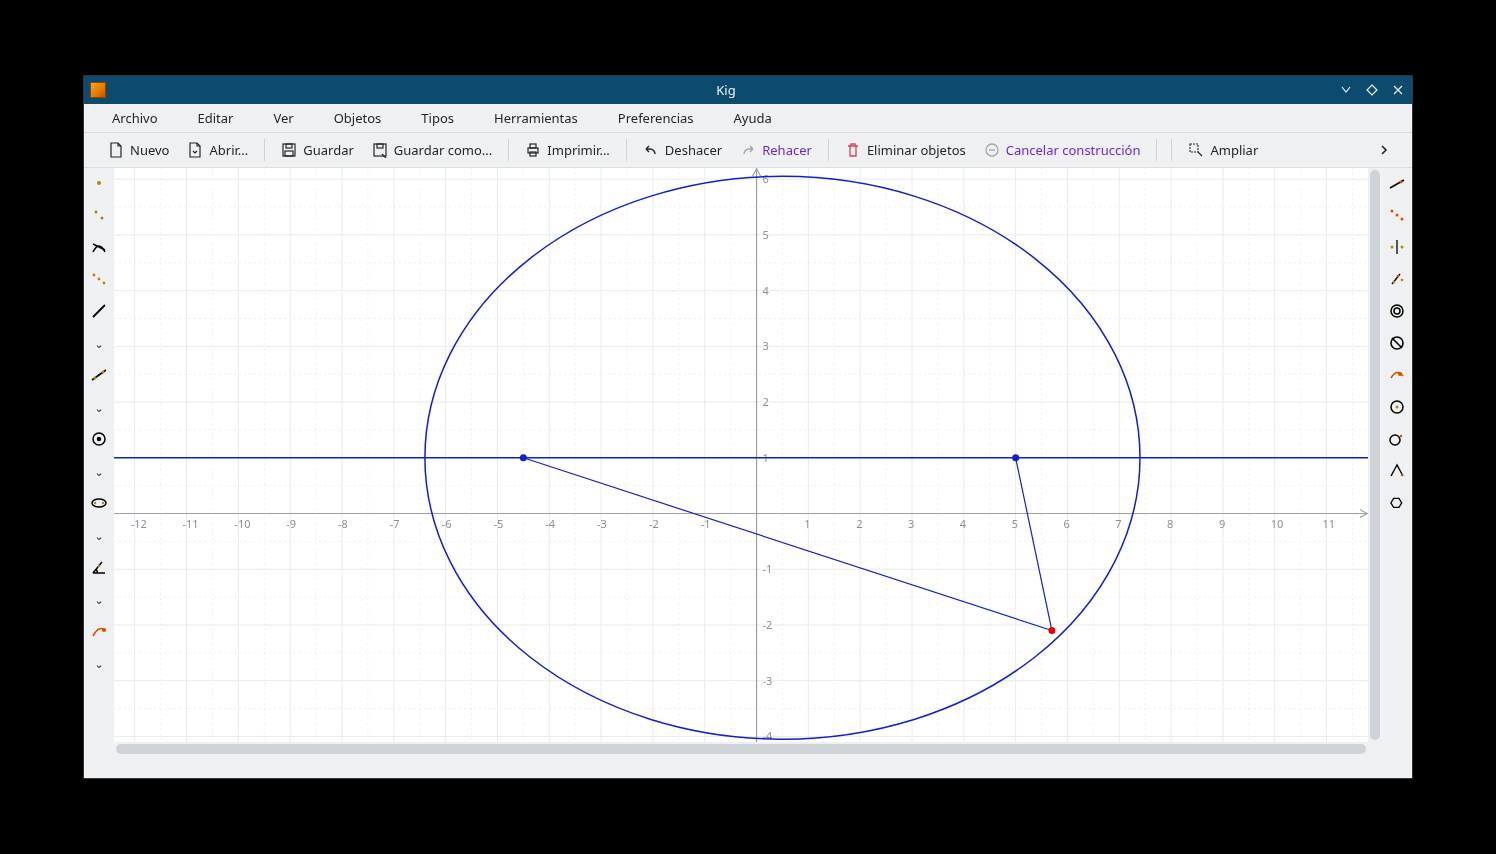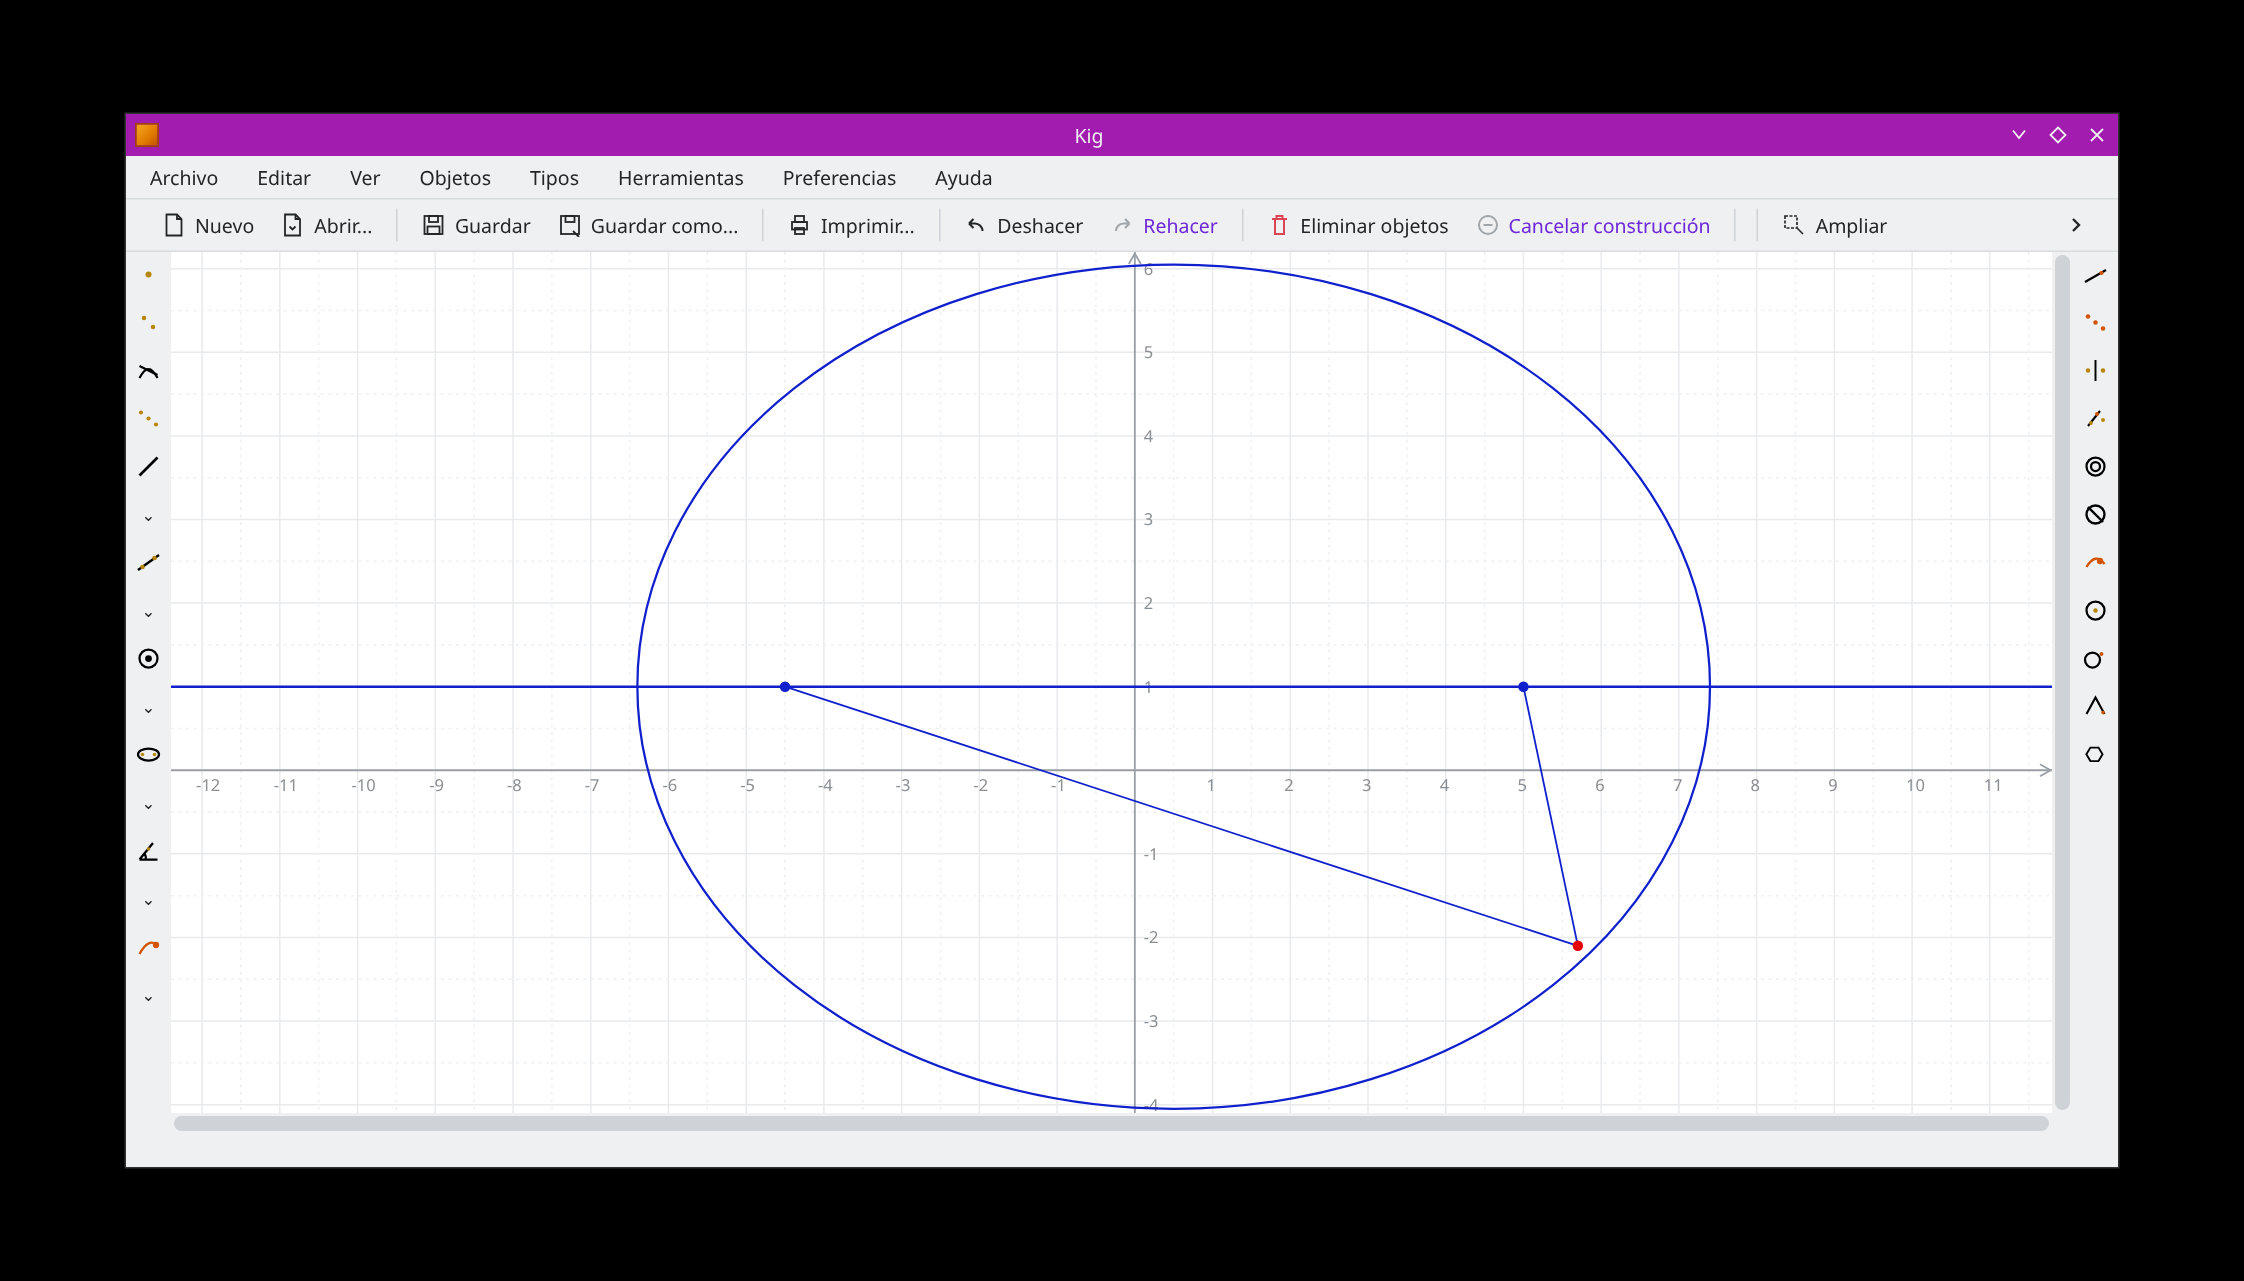--- a/index.html
+++ b/index.html
@@ -17,21 +17,21 @@
   .window {
     width: 1328px;
     height: 702px;
     background: #eff0f1;
     display: flex;
     flex-direction: column;
     box-shadow: 0 0 0 1px #333;
   }
   .titlebar {
     height: 28px;
-    background: #a21caf;
+    background: #0c4a6e;
     color: #eff0f1;
     display: flex;
     align-items: center;
     padding: 0 6px;
     flex-shrink: 0;
   }
   .titlebar .app-icon {
     width: 16px; height: 16px;
     background: linear-gradient(135deg,#f5a623 0%,#e07b00 60%,#c05000 100%);
     border: 1px solid #a04000;
@@ -41,22 +41,22 @@
     flex: 1;
     text-align: center;
     font-size: 13px;
   }
   .titlebar .winbtns { display: flex; gap: 10px; }
   .titlebar .winbtn { width: 16px; height: 16px; display:flex; align-items:center; justify-content:center; color:#eff0f1; cursor:pointer;}
   .menubar {
     height: 28px;
     display: flex;
     align-items: center;
-    padding: 0 6px;
-    gap: 6px;
+    padding: 0 18px;
+    gap: 20px;
     flex-shrink: 0;
     background: #eff0f1;
   }
   .menubar .menu-item {
     padding: 4px 10px;
     cursor: pointer;
   }
   .toolbar {
     height: 36px;
     display: flex;

